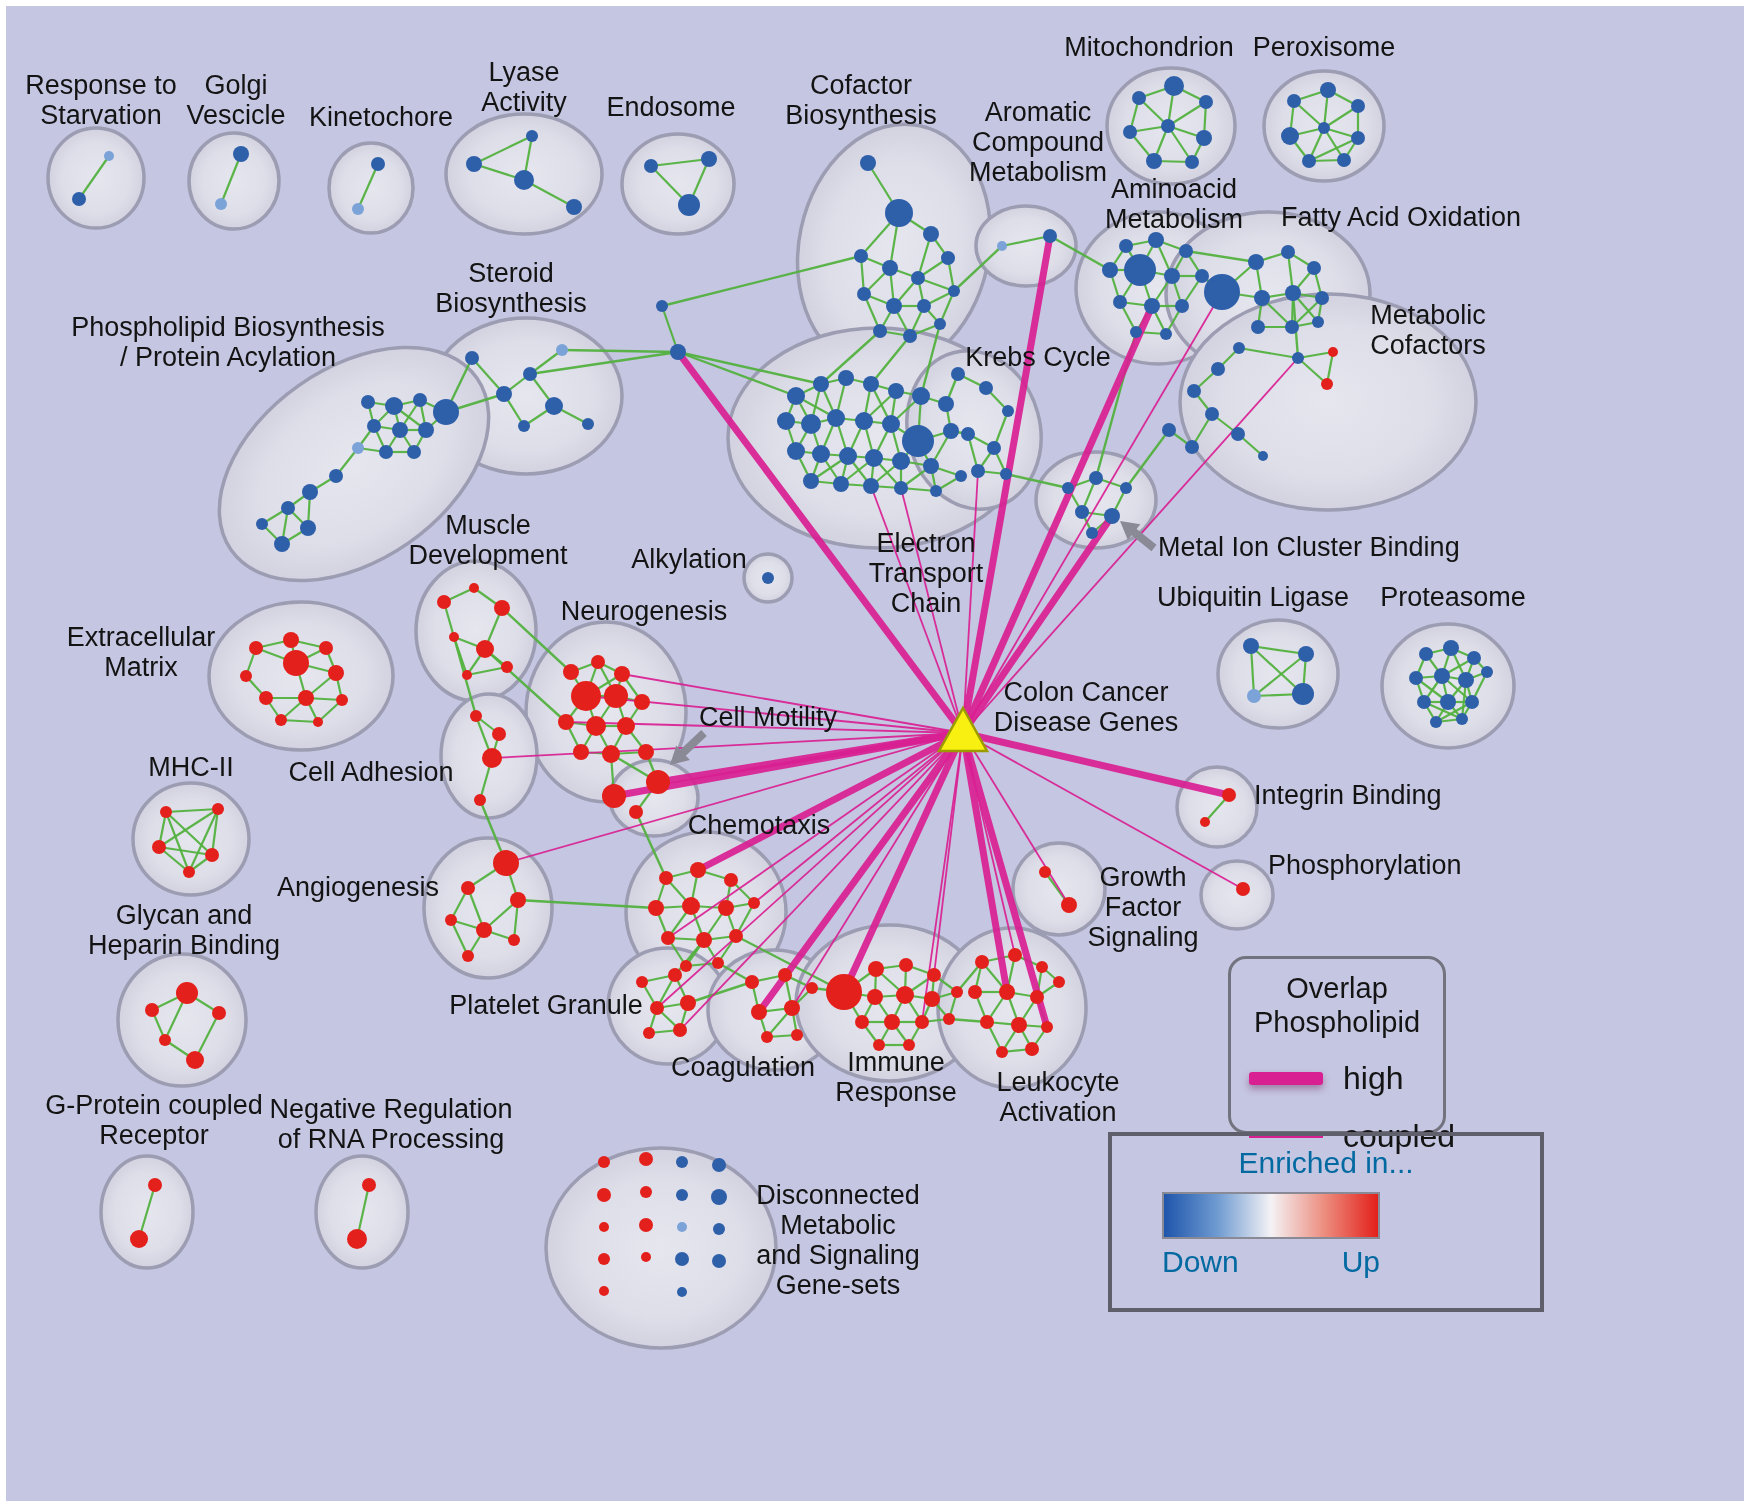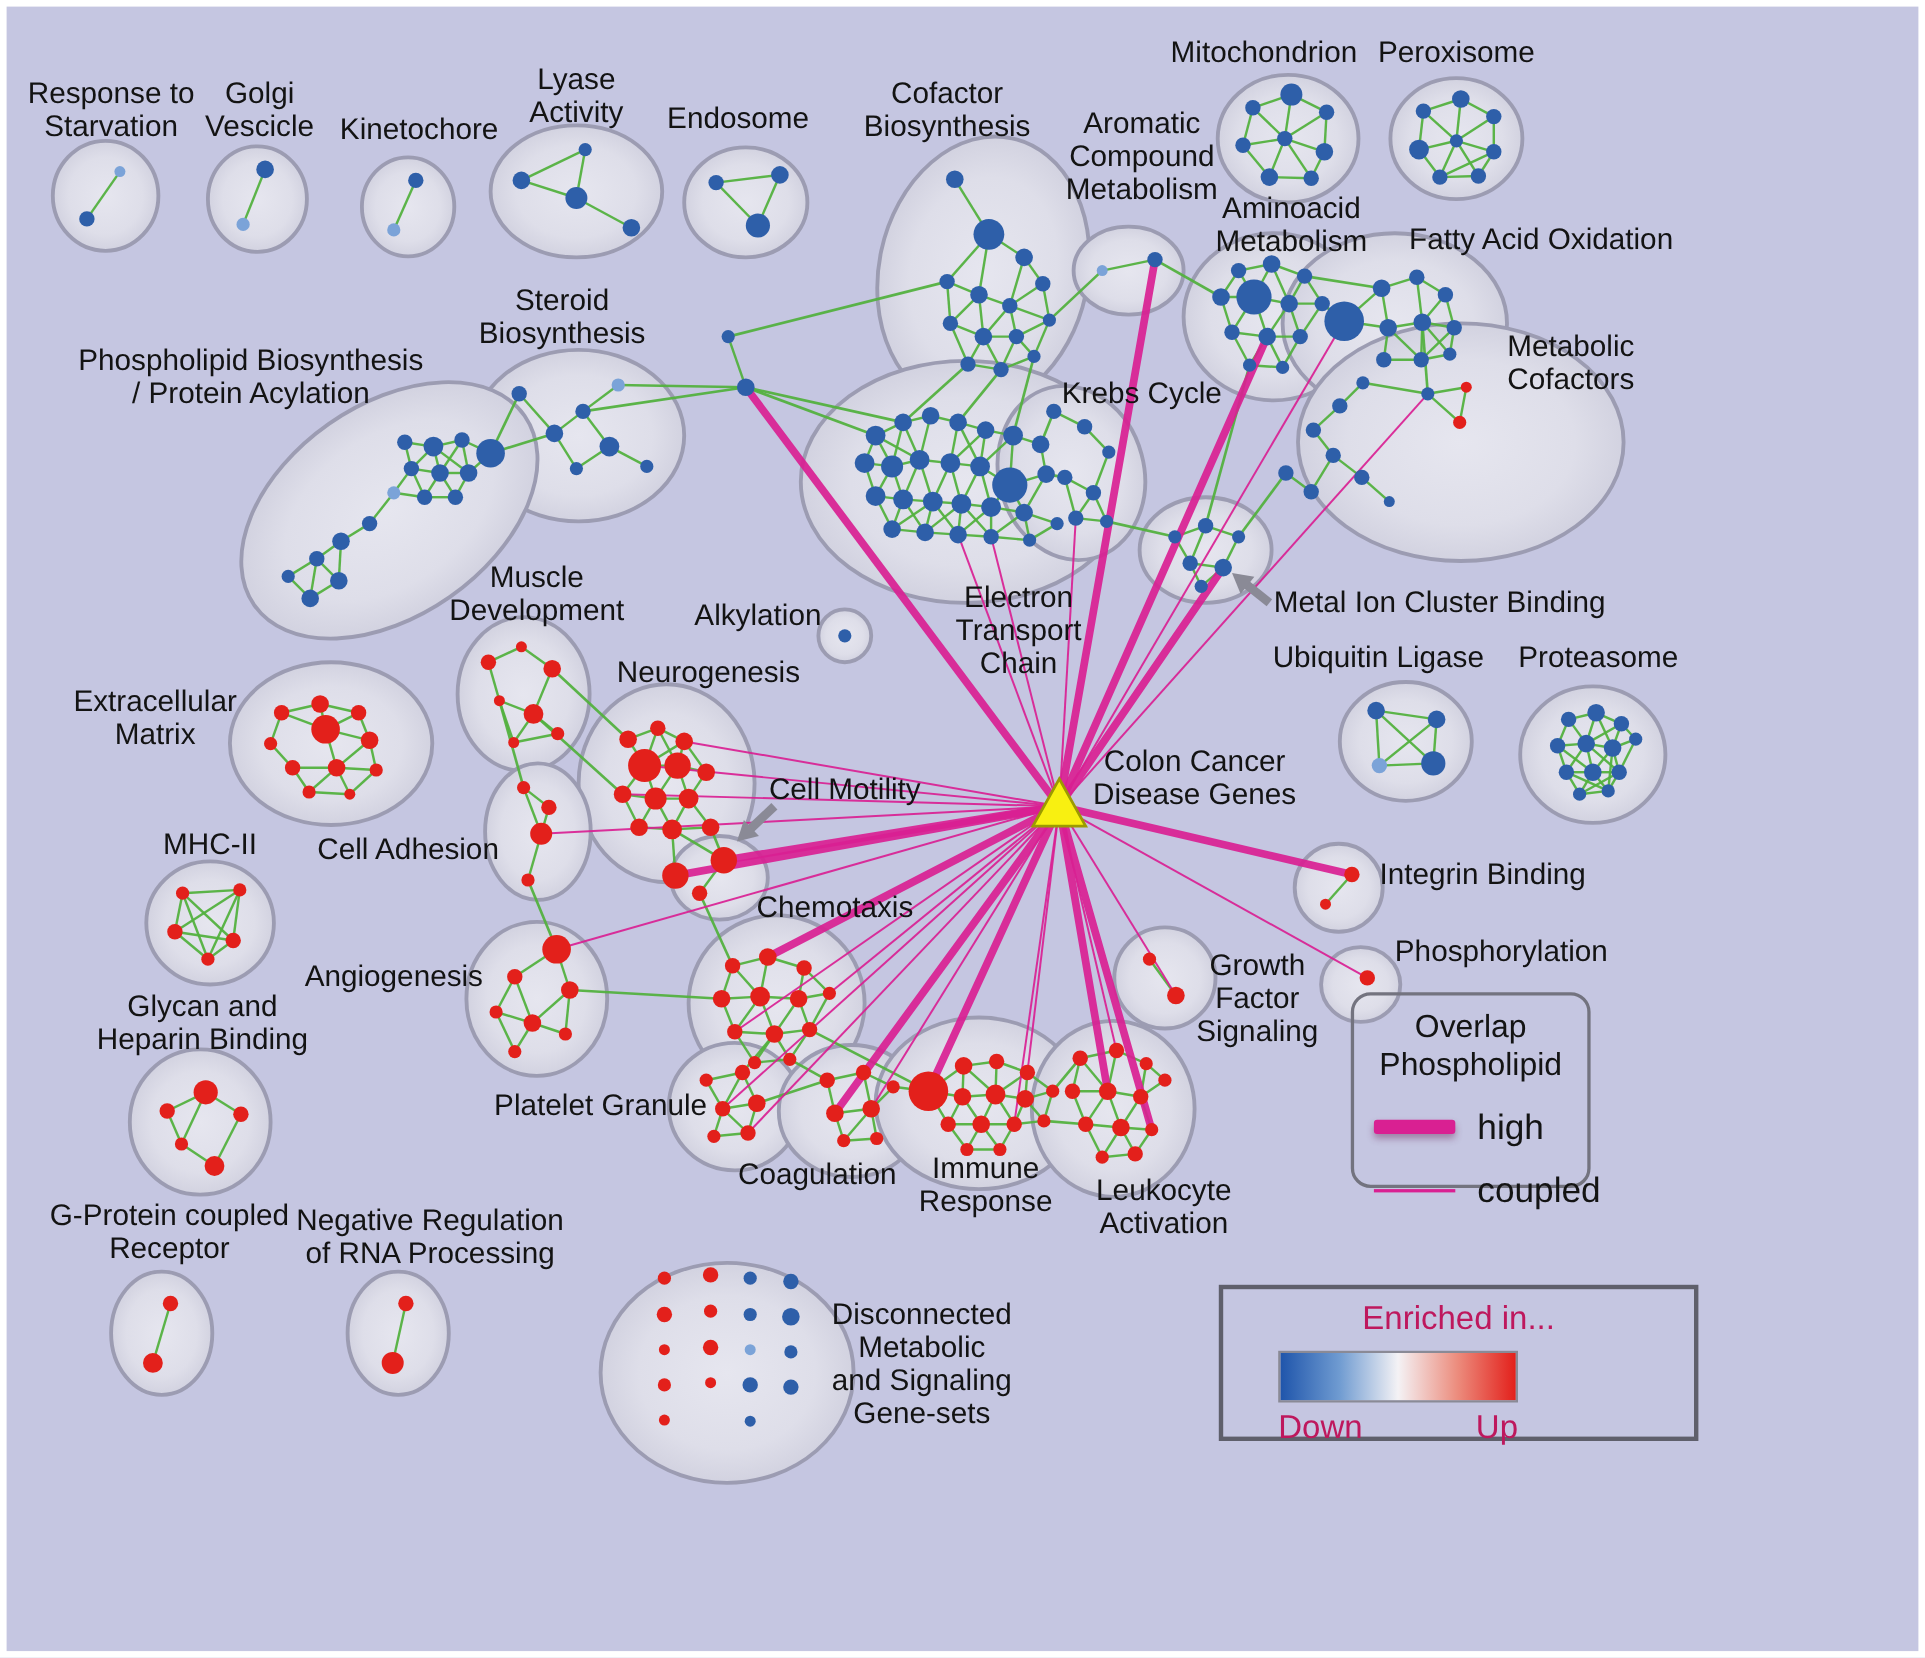--- a/index.html
+++ b/index.html
@@ -1,29 +1,29 @@
 <!DOCTYPE html>
 <html><head>
 <meta charset="utf-8">
 <style>
   *{margin:0;padding:0;box-sizing:border-box}
   html,body{background:#ffffff}
   .stage{position:relative;width:1750px;height:1507px;background:#c5c6e1;border:6px solid #ffffff;
          font-family:"Liberation Sans",sans-serif;overflow:hidden}
   #net{position:absolute;left:0;top:0}
-  .legend-overlap{position:absolute;left:1222px;top:896px;width:218px;height:178px;
+  .legend-overlap{position:absolute;left:1222px;top:950px;width:218px;height:178px;
     border:3px solid #73737f;border-radius:18px;color:#141414;z-index:5}
   .lo-title{text-align:center;font-size:29px;line-height:34px;margin-top:12px}
   .lo-row{display:flex;align-items:center;margin:21px 0 0 18px}
   .lo-line{width:74px;flex:none}
   .lo-high{height:13px;background:#d92092;border-radius:3px;box-shadow:0 4px 7px rgba(110,40,90,.45)}
   .lo-moderate{height:3px;background:#d92092}
   .lo-label{font-size:32px;margin-left:20px}
-  .legend-enriched{position:absolute;left:1102px;top:1162px;width:436px;height:142px;
-    border:4px solid #5f5f6b;color:#be185d;z-index:5}
+  .legend-enriched{position:absolute;left:1102px;top:1126px;width:436px;height:180px;
+    border:4px solid #5f5f6b;color:#0369a1;z-index:5}
   .le-title{text-align:center;font-size:30px;margin-top:10px}
   .le-body{display:flex;margin-top:12px}
   .le-left{margin-left:50px;width:218px;flex:none}
   .le-gradient{height:47px;border:2px solid #8a8a96;
     background:linear-gradient(to right,#1f55ab,#6f9bd1,#f4f2f5,#ec8d7e,#e3201b)}
   .le-ends{display:flex;justify-content:space-between;font-size:30px;margin-top:6px}
   .le-right{flex:1;text-align:center;font-size:28px;line-height:33px;margin-top:0px}
 </style>
 </head>
 <body>

